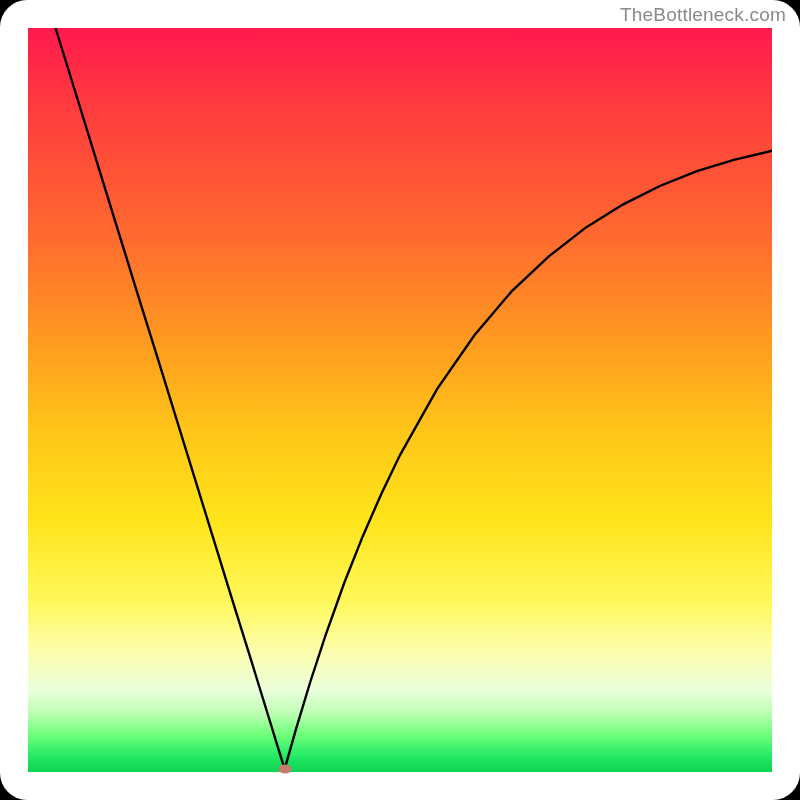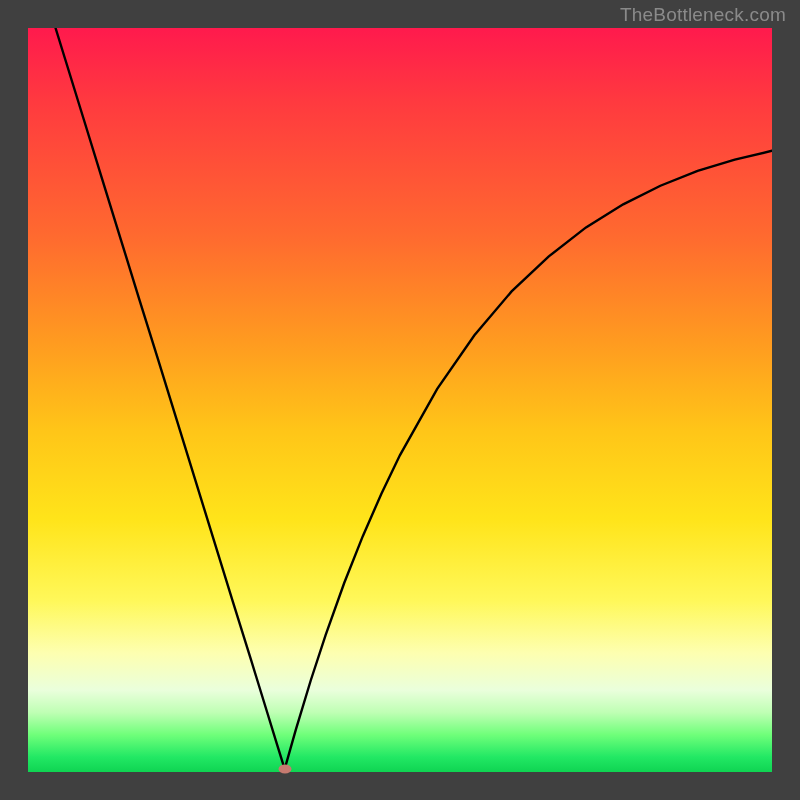--- a/index.html
+++ b/index.html
@@ -10,21 +10,22 @@
     background: #000;
     overflow: hidden;
     font-family: Arial, Helvetica, sans-serif;
   }
   .frame {
     position: absolute;
     top: 0;
     left: 0;
     width: 800px;
     height: 800px;
-    background: #404040;
+    background: #ffffff;
+    border-radius: 27px;
   }
   .plot-area {
     position: absolute;
     top: 28px;
     left: 28px;
     width: 744px;
     height: 744px;
     background: linear-gradient(to bottom,
       #ff1a4d 0%,
       #ff3a3f 10%,

